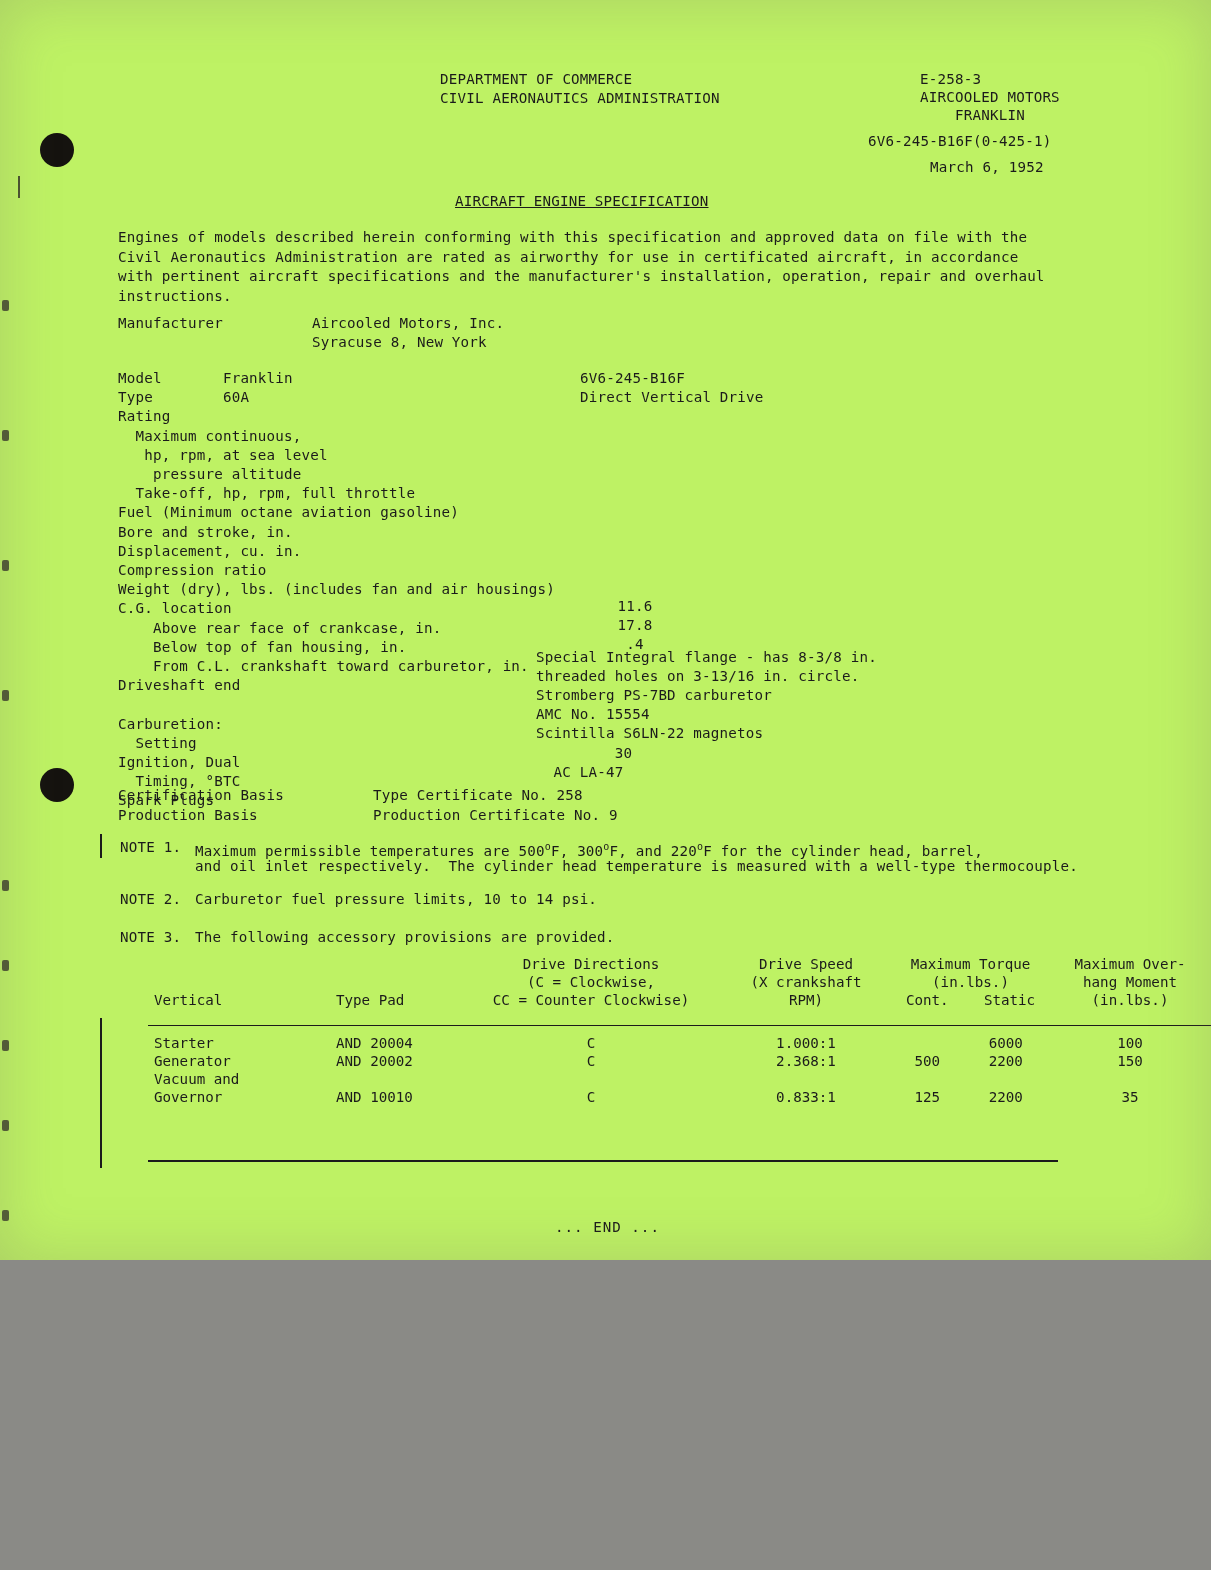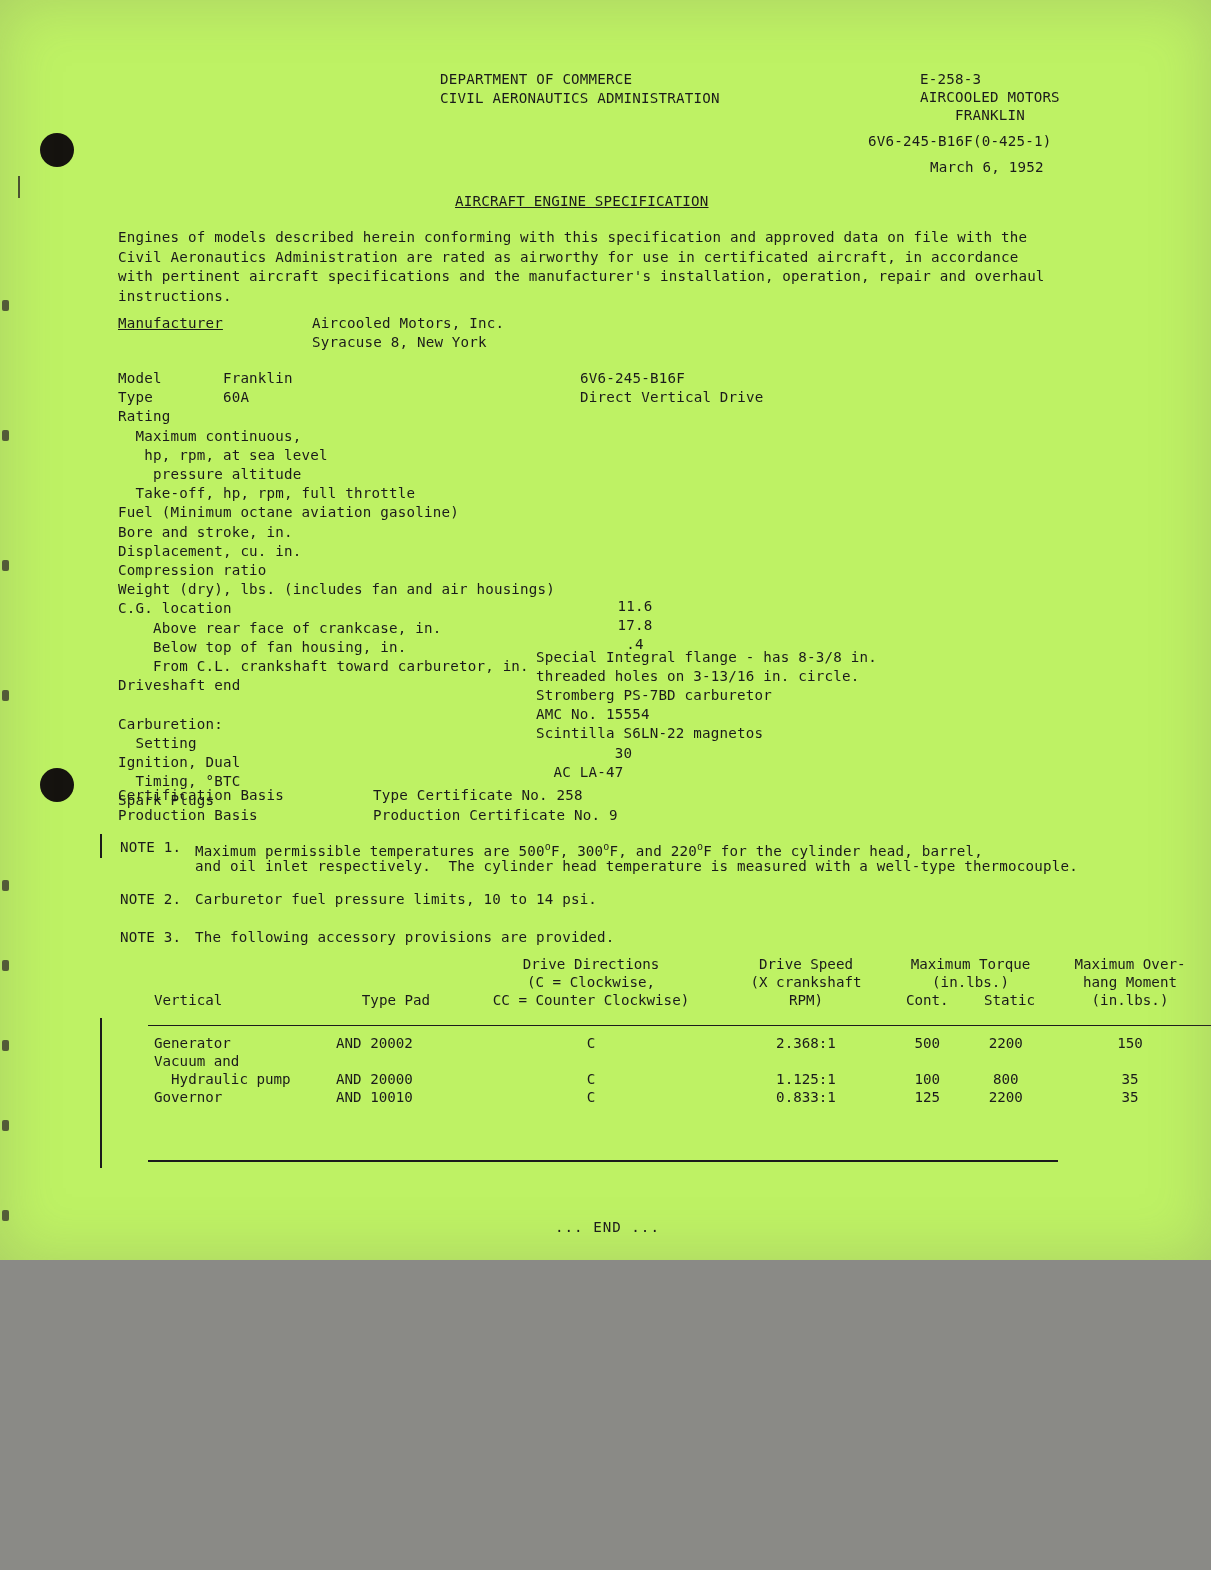--- a/index.html
+++ b/index.html
@@ -151,21 +151,21 @@
     <div class="txt hdr-right4">6V6-245-B16F(0-425-1)</div>
     <div class="txt date">March 6, 1952</div>
 
     <div class="txt title u">AIRCRAFT ENGINE SPECIFICATION</div>
 
     <div class="txt para">Engines of models described herein conforming with this specification and approved data on file with the
 Civil Aeronautics Administration are rated as airworthy for use in certificated aircraft, in accordance
 with pertinent aircraft specifications and the manufacturer's installation, operation, repair and overhaul
 instructions.</div>
 
-    <div class="txt" style="left:118px; top:314px;text-decoration:underline;">Manufacturer</div>
+    <div class="txt" style="left:118px; top:314px;">Manufacturer</div>
     <div class="txt" style="left:312px; top:314px;">Aircooled Motors, Inc.</div>
     <div class="txt" style="left:312px; top:333px;">Syracuse 8, New York</div>
 
     <div class="txt blk" style="left:118px; top:369px;">Model       Franklin
 Type        60A
 Rating
   Maximum continuous,
    hp, rpm, at sea level
     pressure altitude
   Take-off, hp, rpm, full throttle
@@ -214,59 +214,59 @@
 
     <div class="txt" style="left:120px; top:928px;">NOTE 3.</div>
     <div class="txt" style="left:195px; top:928px;">The following accessory provisions are provided.</div>
 
     <div class="note-bar" style="left:100px; top:1018px; height:150px;"></div>
 
     <table class="acc">
       <thead>
         <tr class="rule-top">
           <th style="width:170px;">Vertical</th>
-          <th style="width:120px;text-align:center;">Type Pad</th>
+          <th style="width:120px;">Type Pad</th>
           <th class="c" style="width:246px;"><span>Drive Directions</span><br><span>(C = Clockwise,</span><br><span>CC = Counter Clockwise)</span></th>
           <th class="c" style="width:160px;"><span>Drive Speed</span><br><span>(X crankshaft</span><br><span>RPM)</span></th>
           <th class="c" colspan="2" style="width:190px;"><span>Maximum Torque</span><br><span>(in.lbs.)</span><br><span style="display:inline-block;width:78px;text-align:left;">Cont.</span><span>Static</span></th>
           <th class="c" style="width:150px;"><span>Maximum Over-</span><br><span>hang Moment</span><br><span>(in.lbs.)</span></th>
         </tr>
       </thead>
       <tbody>
         <tr style="height:8px;">
             <td colspan="7" style="height:8px;"></td>
           </tr>
+        <tr>
+          <td>Starter</td>
+          <td>AND 20004</td>
+          <td class="c">C</td>
+          <td class="c">1.000:1</td>
+          <td class="c"></td>
+          <td class="c">6000</td>
+          <td class="c">100</td>
+        </tr>
         <tr>
           <td>Generator</td>
           <td>AND 20002</td>
           <td class="c">C</td>
           <td class="c">2.368:1</td>
           <td class="c">500</td>
           <td class="c">2200</td>
           <td class="c">150</td>
         </tr>
         <tr>
           <td>Vacuum and</td>
           <td></td>
           <td class="c"></td>
           <td class="c"></td>
           <td class="c"></td>
           <td class="c"></td>
           <td class="c"></td>
         </tr>
         <tr>
-          <td>  Hydraulic pump</td>
-          <td>AND 20000</td>
-          <td class="c">C</td>
-          <td class="c">1.125:1</td>
-          <td class="c">100</td>
-          <td class="c">800</td>
-          <td class="c">35</td>
-        </tr>
-        <tr>
           <td>Governor</td>
           <td>AND 10010</td>
           <td class="c">C</td>
           <td class="c">0.833:1</td>
           <td class="c">125</td>
           <td class="c">2200</td>
           <td class="c">35</td>
         </tr>
       </tbody>
     </table>

